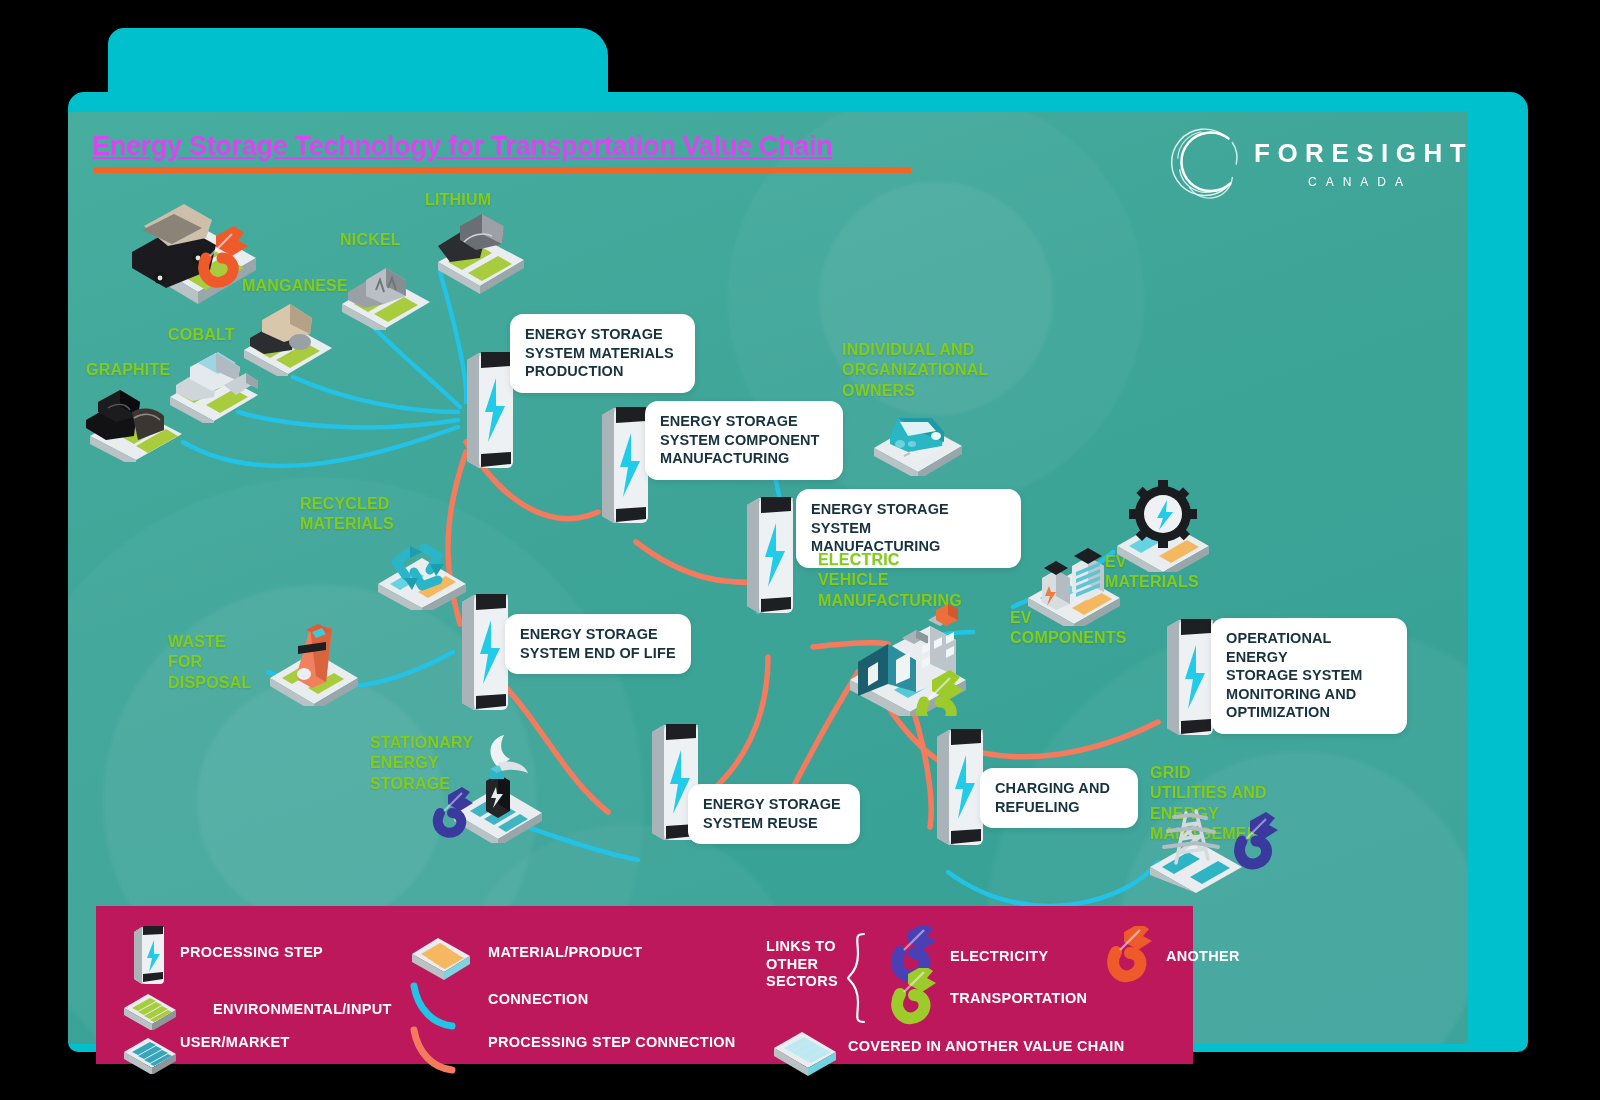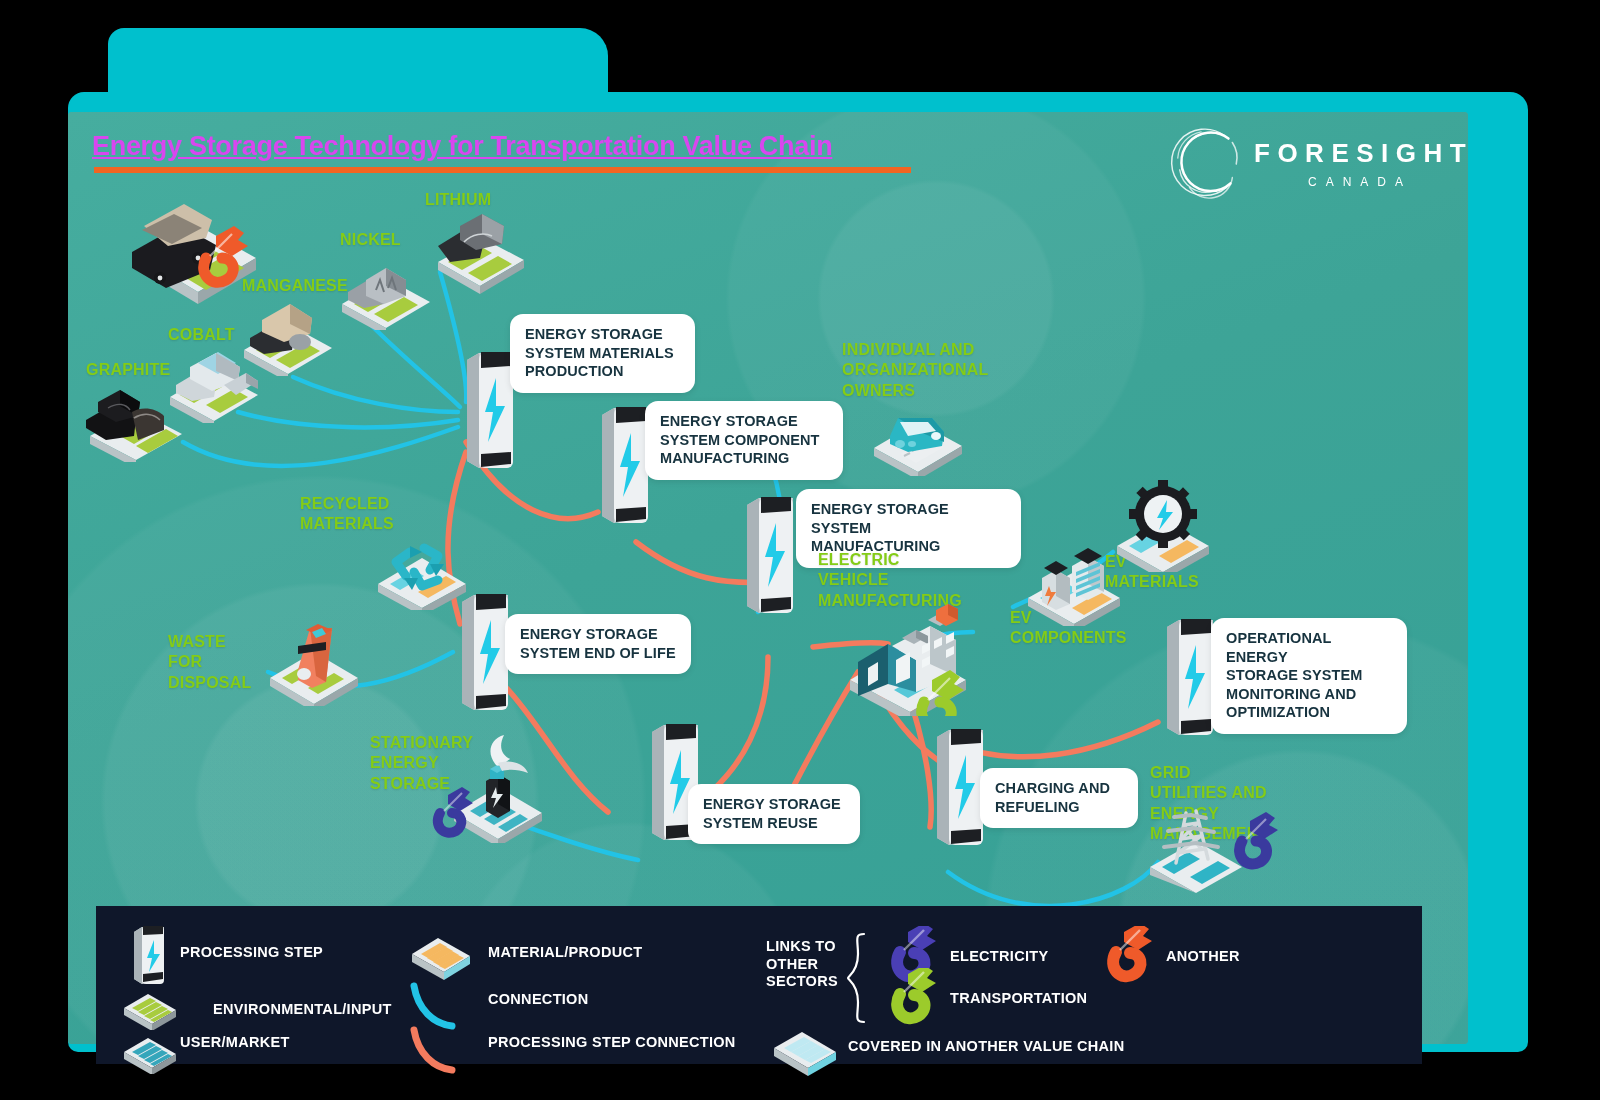--- a/index.html
+++ b/index.html
@@ -87,21 +87,21 @@
 
   
   .battery { position: absolute; width: 62px; height: 118px; }
 
   
   .iso { position: absolute; }
 
   
   .legend {
     position: absolute; left: 96px; top: 906px;
-    width: 1326px; height: 158px; background: #0f172a;
+    width: 1097px; height: 158px; background: #be185d;
   }
   .lg-item { position: absolute; color: #fff; font-weight: 700; font-size: 14.5px;
              letter-spacing: .3px; white-space: pre-line; line-height:1.22; }
   .lg-plain { font-weight: 700; }
   .lg-ico { position: absolute; }
 </style>
 </head>
 <body>
 
 <div id="stage">

